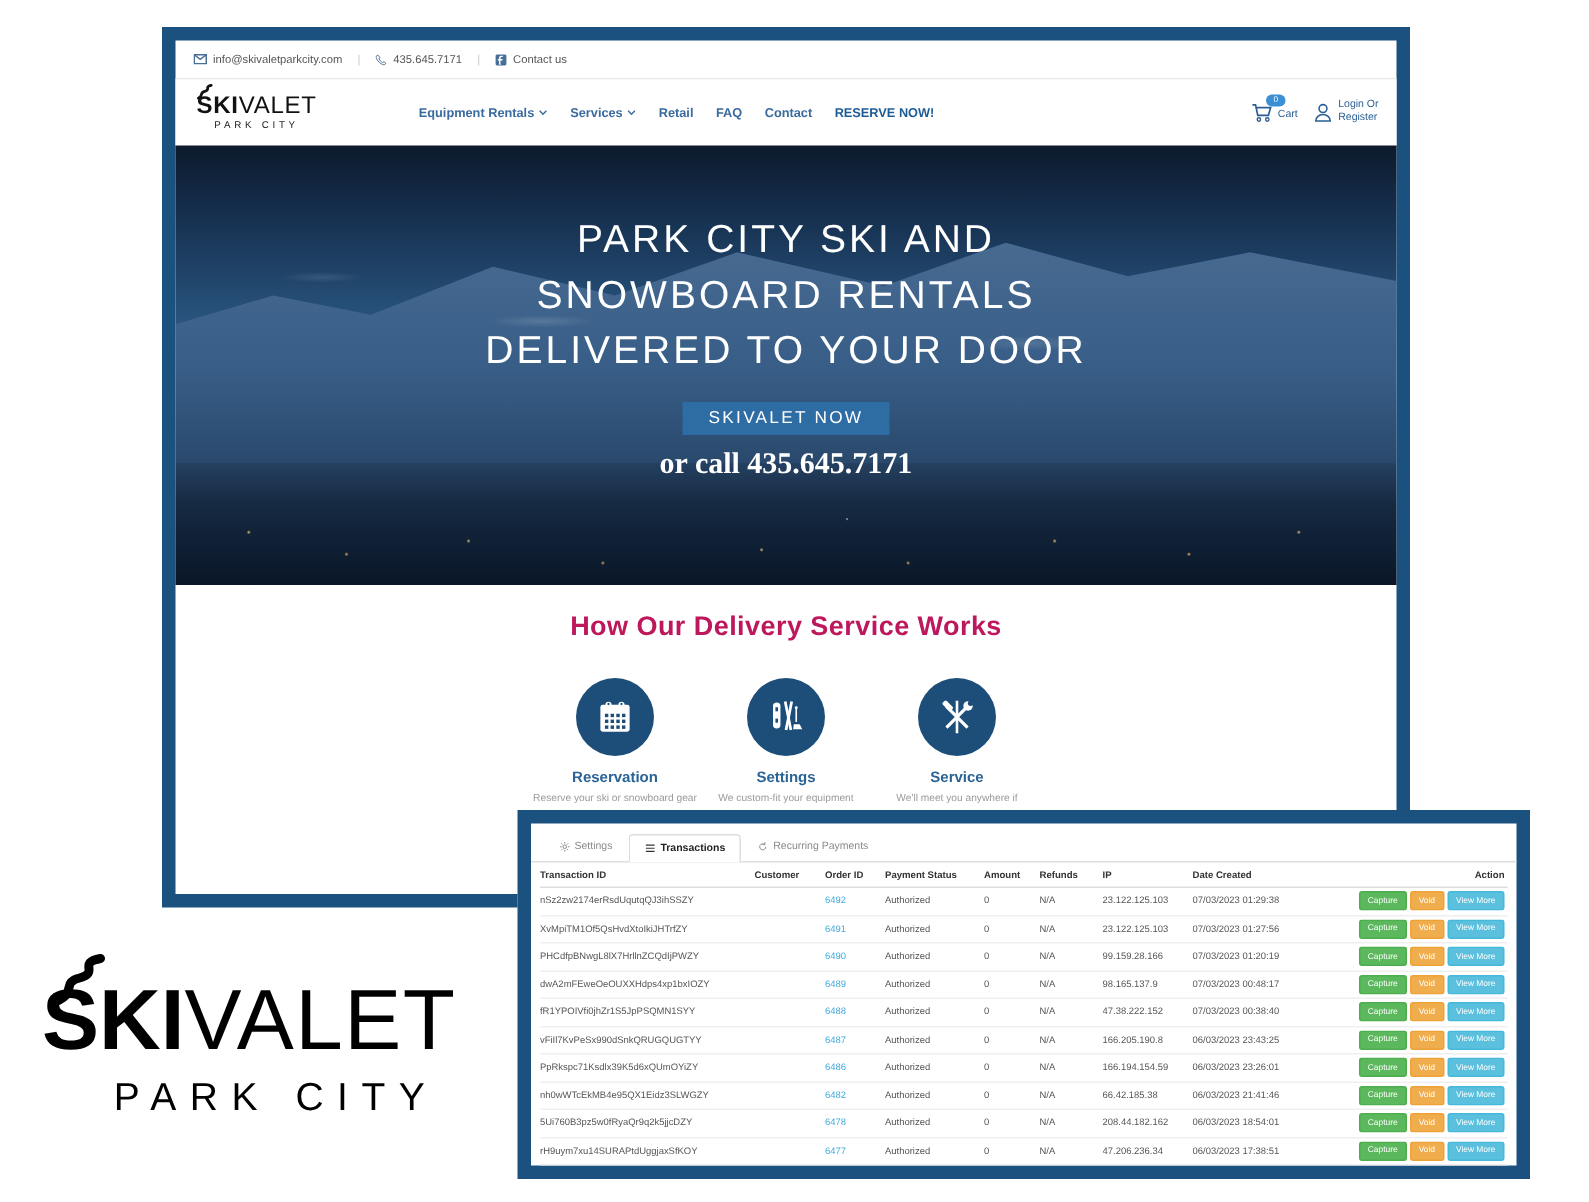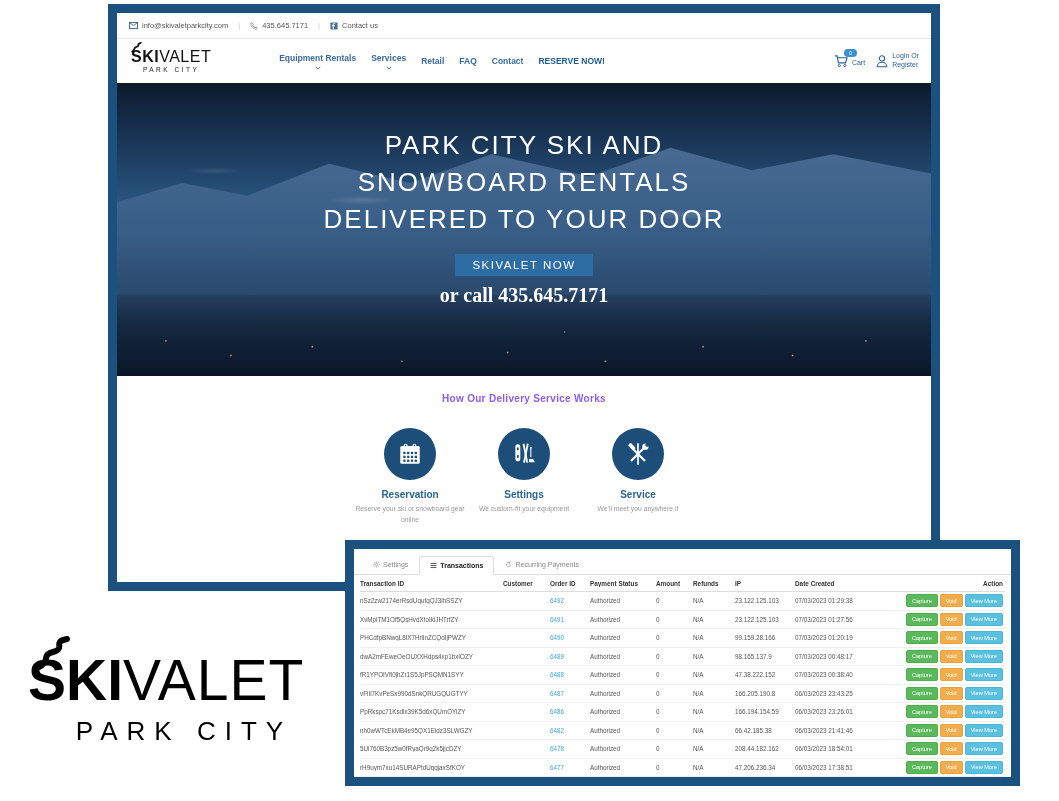--- a/index.html
+++ b/index.html
@@ -1,32 +1,32 @@
 <!DOCTYPE html>
 <html><head>
 <meta charset="utf-8">
 <style>
   *{margin:0;padding:0;box-sizing:border-box;}
   body{width:1059px;height:801px;background:#fff;font-family:"Liberation Sans",sans-serif;position:relative;overflow:hidden;}
   .canvas{position:absolute;inset:0;}
 
   
-  .site-panel{position:absolute;left:108px;top:4px;width:832px;height:587px;border:9px solid #1a517e;background:#fff;z-index:1;}
+  .site-panel{position:absolute;left:108px;top:18px;width:832px;height:587px;border:9px solid #1a517e;background:#fff;z-index:1;}
   .topbar{height:26px;display:flex;align-items:center;padding-left:12px;font-size:7.5px;color:#555;border-bottom:1px solid #e8e8e8;gap:6px;}
   .topbar .sep{color:#c9c9c9;margin:0 4px;}
   .topbar-item{display:flex;align-items:center;gap:4px;}
   .navbar{height:44px;display:flex;align-items:center;padding:0 12px 0 14px;background:#fff;}
   .logo{position:relative;line-height:1;}
   .logo .line1{font-size:16px;letter-spacing:.5px;color:#111;}
   .logo .line1 b{font-weight:800;}
   .logo .line1 .thin{font-weight:300;}
   .logo .line2{font-size:6.5px;letter-spacing:2.5px;color:#222;text-align:center;margin-top:2px;}
   .logo svg.squig{position:absolute;left:-1px;top:-7px;}
   .nav-links{display:flex;align-items:center;gap:15px;margin-left:68px;font-size:8.5px;font-weight:700;color:#3a6b9e;}
-  .nav-item{display:flex;align-items:center;gap:3px;cursor:pointer;flex-direction:column;}
+  .nav-item{display:flex;align-items:center;gap:3px;cursor:pointer;}
   .nav-reserve{color:#1f5c97;font-weight:800;}
   .nav-right{margin-left:auto;display:flex;align-items:center;gap:10px;}
   .cart-block{display:flex;align-items:flex-end;gap:3px;position:relative;}
   .cart-badge{position:absolute;top:-5px;right:8px;background:#3b8fd4;color:#fff;font-size:5.5px;padding:1px 5px;border-radius:5px;}
   .cart-label,.login-label{font-size:7px;color:#2b5f94;line-height:1.25;}
   .login-block{display:flex;align-items:center;gap:3px;}
 
   
   .hero{height:293px;position:relative;overflow:hidden;
     background:linear-gradient(180deg,#0c1a2c 0%,#16304f 16%,#27517a 38%,#3a6590 52%,#2b4a6e 68%,#15294ا 82%,#0a1627 100%);
@@ -48,21 +48,21 @@
     radial-gradient(ellipse 50px 6px at 30% 40%,rgba(255,255,255,.14),transparent 70%),
     radial-gradient(ellipse 60px 7px at 70% 45%,rgba(255,255,255,.12),transparent 70%),
     radial-gradient(ellipse 40px 5px at 12% 30%,rgba(255,255,255,.10),transparent 70%);}
   .hero-content{position:relative;z-index:2;text-align:center;padding-top:44px;}
   .hero-title{color:#fff;font-size:26px;font-weight:300;letter-spacing:2px;line-height:37px;}
   .hero-btn{display:inline-block;margin-top:16px;background:#2e6da4;color:#fff;font-size:11.5px;letter-spacing:1.5px;padding:5px 17px;cursor:pointer;}
   .hero-call{margin-top:8px;color:#fff;font-family:"Liberation Serif",serif;font-weight:700;font-size:20px;}
 
   
   .services{padding-top:17px;text-align:center;}
-  .services-heading{font-size:10px;font-weight:800;color:#8b5cf6;letter-spacing:.3px;}
+  .services-heading{font-size:18px;font-weight:800;color:#be185d;letter-spacing:.3px;}
   .service-row{display:flex;justify-content:center;gap:0;margin-top:24px;}
   .service-card{width:114px;}
   .service-circle{width:52px;height:52px;border-radius:50%;background:#1c4e79;margin:0 auto;display:flex;align-items:center;justify-content:center;}
   .service-label{margin-top:9px;font-size:10px;font-weight:700;color:#2a6496;}
   .service-desc{margin-top:3px;font-size:6.8px;line-height:11px;color:#9a9a9a;}
 
   
   .admin-panel{position:absolute;left:345px;top:540px;width:675px;height:246px;border:9px solid #1a517e;background:#fff;z-index:3;font-size:6.3px;color:#555;}
   .tabs{height:26px;display:flex;align-items:flex-end;padding:4px 0 0 8px;border-bottom:1px solid #ddd;}
   .tab{display:flex;align-items:center;gap:3px;padding:5px 10px;font-size:7px;color:#8a8a8a;cursor:pointer;border:1px solid transparent;}

